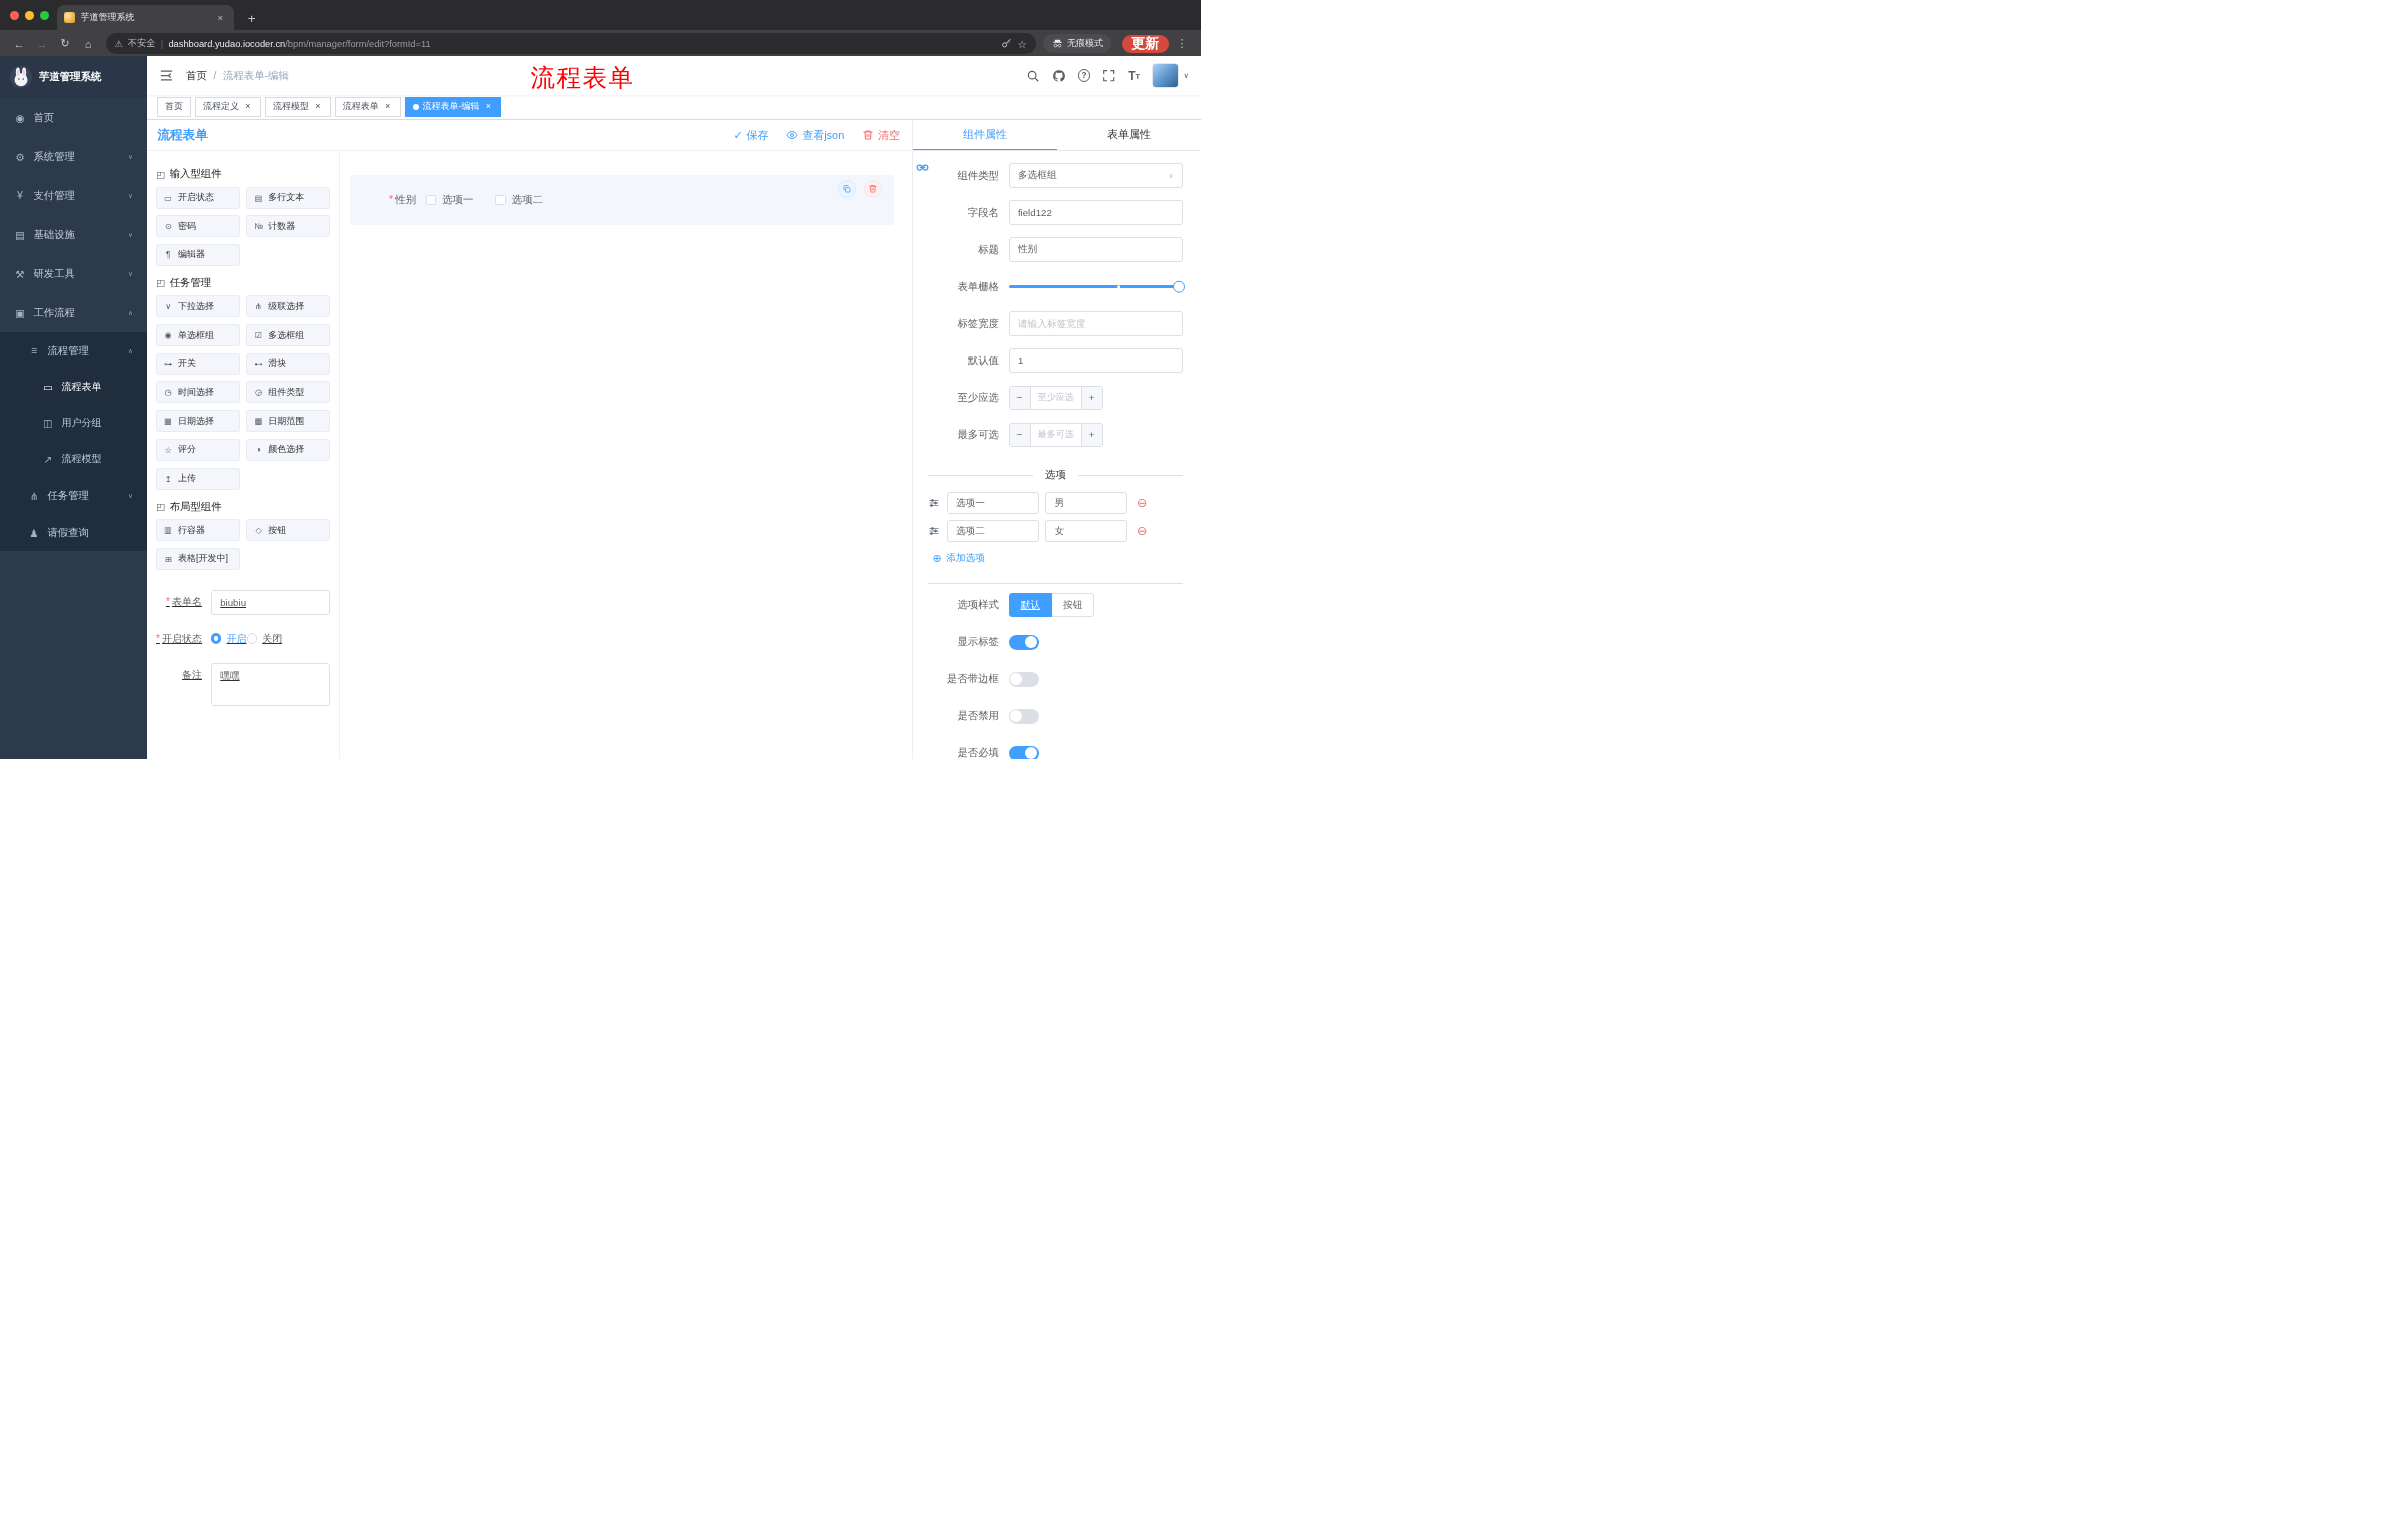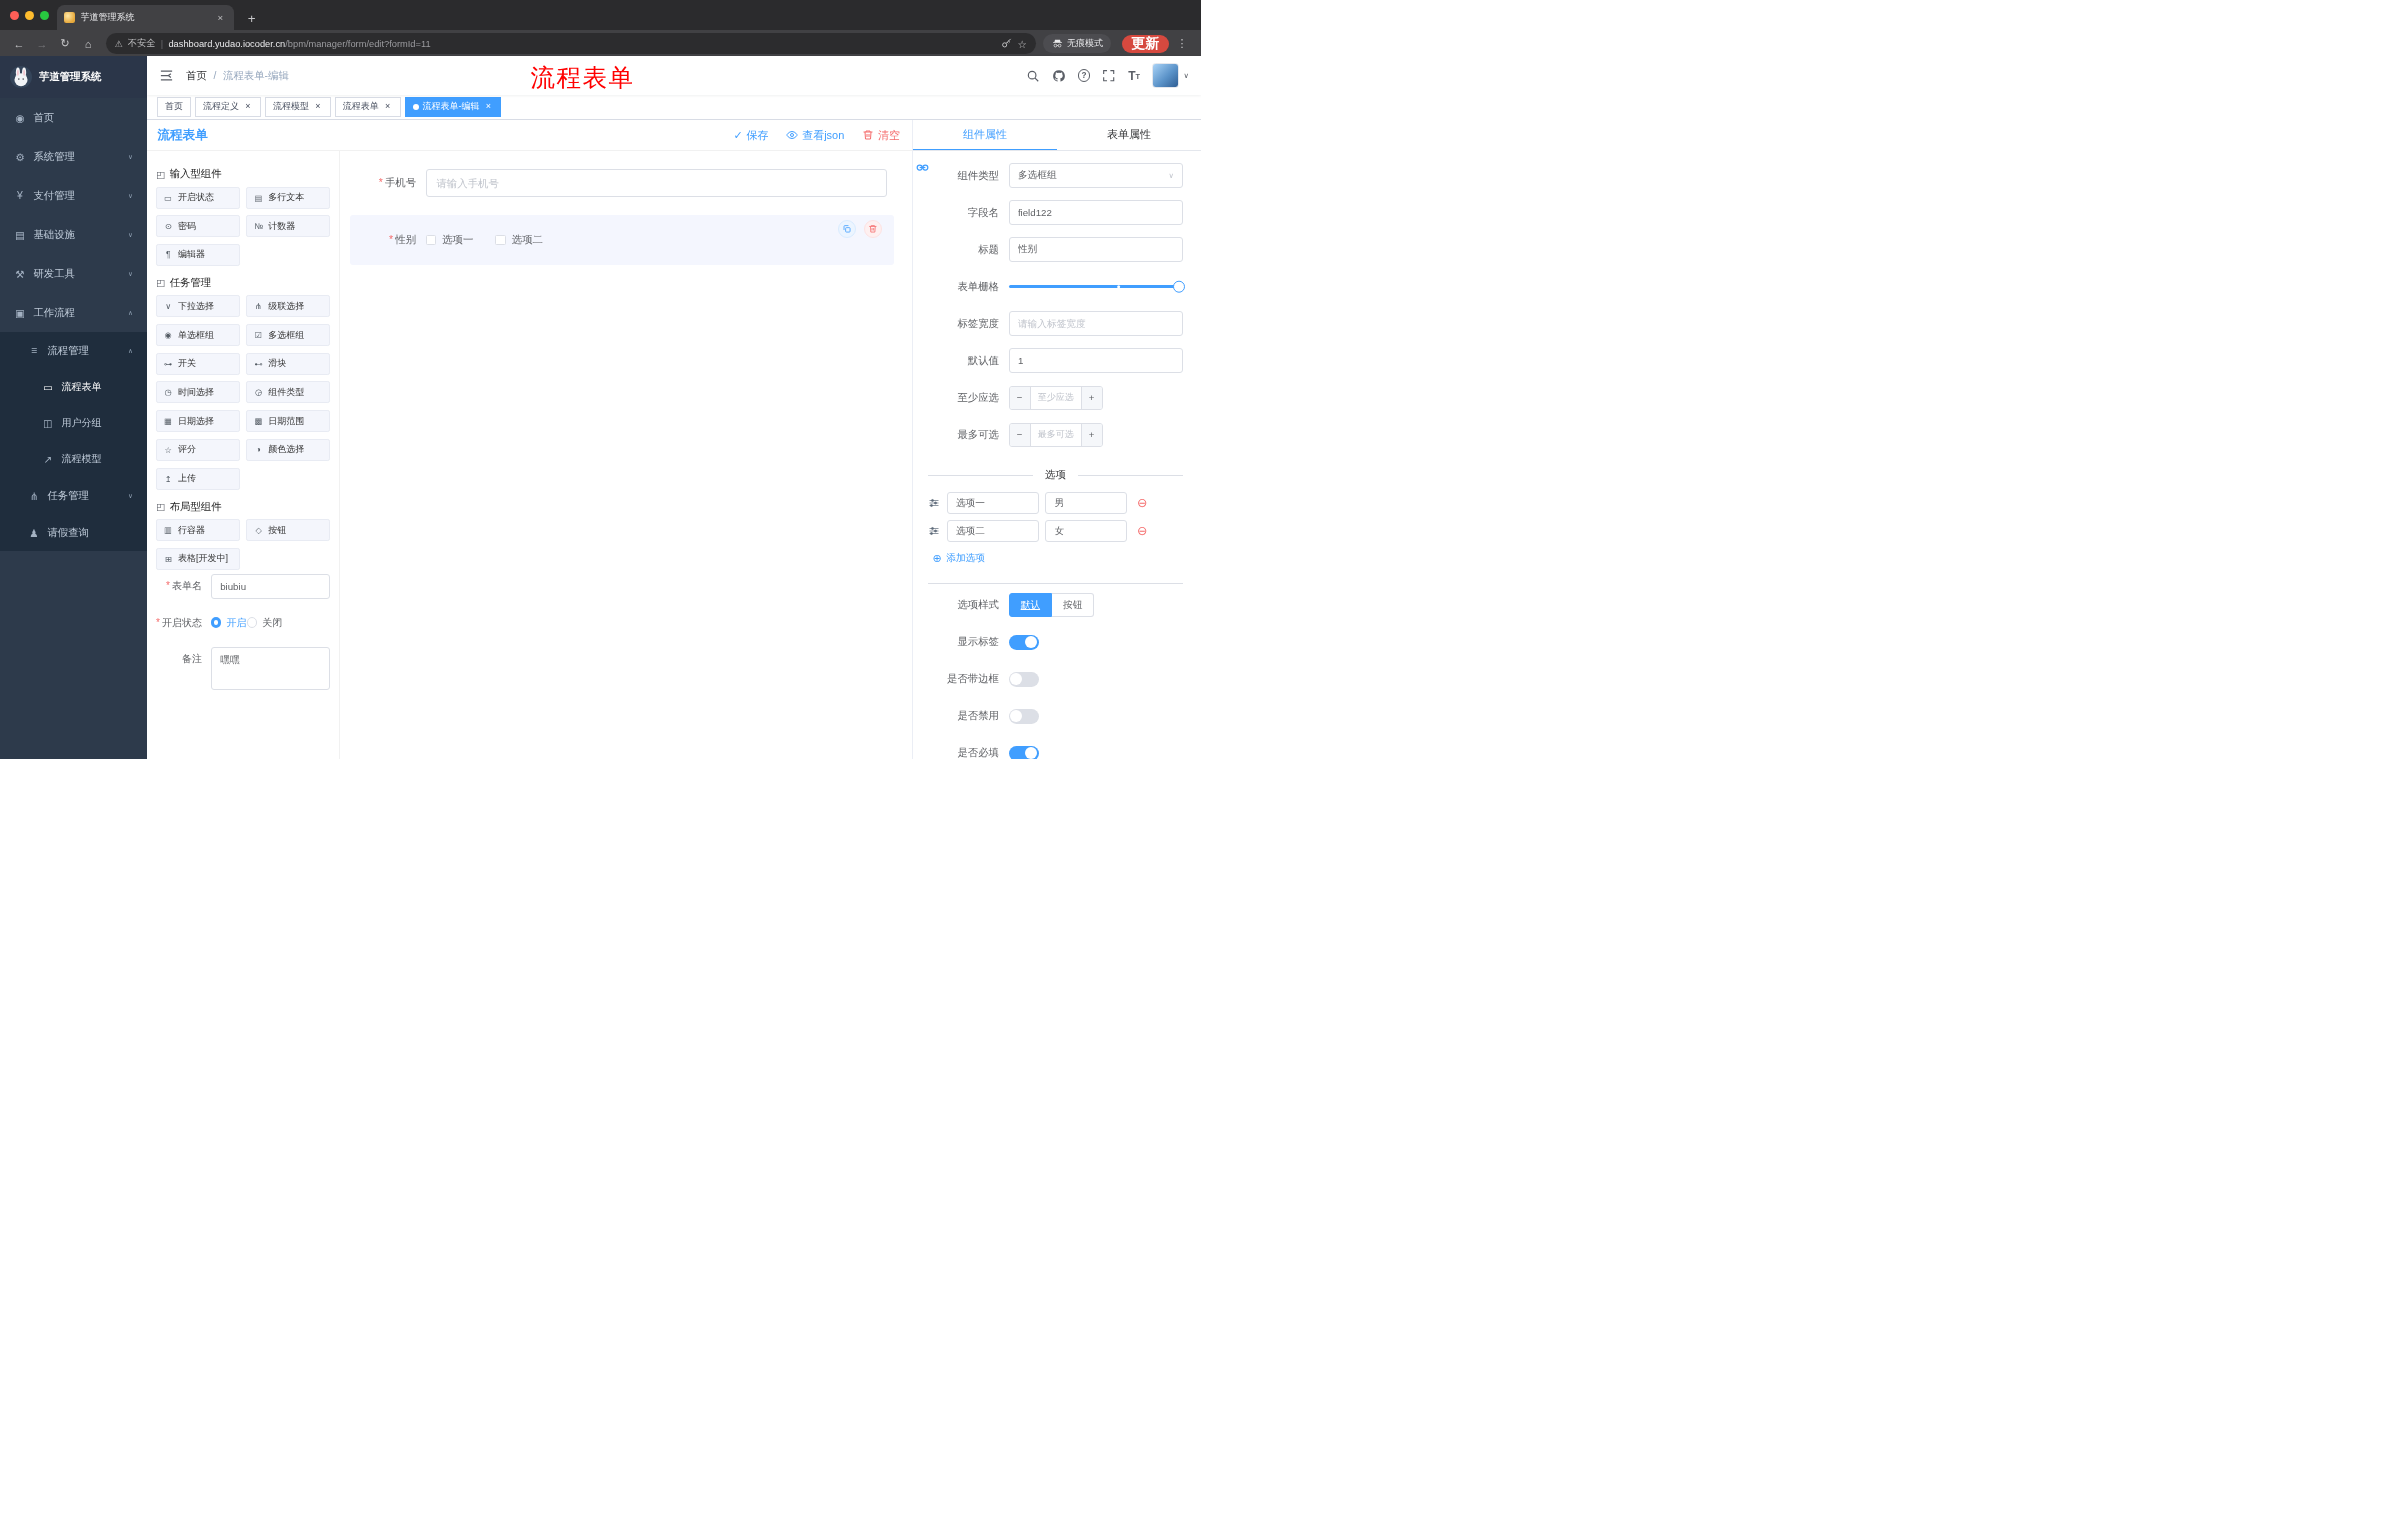--- a/index.html
+++ b/index.html
@@ -89,21 +89,21 @@
   .dbody { flex:1; display:flex; min-height:0; }
 
   
   .palette { width:193px; border-right:0.7px solid #f1f1f1; padding:6px 9px; overflow:hidden; flex-shrink:0; }
   .pg-head { display:flex; align-items:center; gap:4.5px; height:22px; font-size:10.4px; color:#242424; margin-top:6px; }
   .pg-icn { color:#5a5e66; font-size:9.7px; }
   .pg-items { display:grid; grid-template-columns:1fr 1fr; gap:6.7px; margin-top:1.5px; }
   .pitem { height:22px; display:flex; align-items:center; gap:4.5px; padding:0 6px; background:#f4f6fc; border:0.7px solid #e8ebf3; border-radius:2.2px; font-size:9px; color:#333; cursor:grab; white-space:nowrap; overflow:hidden; }
   .pi-icn { color:#545c64; font-size:8.2px; width:10.4px; text-align:center; flex-shrink:0; }
 
-  .psettings { margin-top:4px; display:flex; flex-direction:column; gap:12px; }
+  .psettings { margin-top:20px; display:flex; flex-direction:column; gap:12px;text-decoration:underline; }
   .frow { display:flex; align-items:center; }
   .frow.top { align-items:flex-start; }
   .flabel { width:55px; text-align:right; padding-right:9px; font-size:10px; color:#606266; flex-shrink:0; line-height:24px; white-space:nowrap; }
   .req::before { content:"*"; color:#f56c6c; margin-right:2.2px; }
   .finput { flex:1; min-width:0; height:25px; border:0.7px solid #dcdfe6; border-radius:3px; padding:0 8.2px; font-size:9.7px; color:#606266; font-family:inherit; outline:none; }
   .radios { display:flex; font-size:10px; line-height:24px; }
   .radio { display:inline-flex; gap:5.2px; align-items:center; color:#606266; cursor:pointer; }
   .rdot { width:10.4px; height:10.4px; border:0.7px solid #dcdfe6; border-radius:50%; background:#fff; }
   .radio.on .rdot { border:3.3px solid #409eff; }
   .radio.on { color:#409eff; }
@@ -520,24 +520,20 @@
                 </div>
               </div>
               <div class="frow top">
                 <label class="flabel">备注</label>
                 <textarea class="ftextarea" style="">嘿嘿</textarea>
               </div>
             </div>
           </div>
 
           <div class="canvas">
-            <div class="cfield">
-              <label class="clabel req">手机号</label>
-              <input class="cinput" placeholder="请输入手机号" style="">
-            </div>
             <div class="cfield selected">
               <label class="clabel req">性别</label>
               <div class="cchecks">
                 <span class="chk">
                     <span class="chkbox"></span>
                     <span>选项一</span>
                   </span>
                 <span class="chk">
                     <span class="chkbox"></span>
                     <span>选项二</span>

